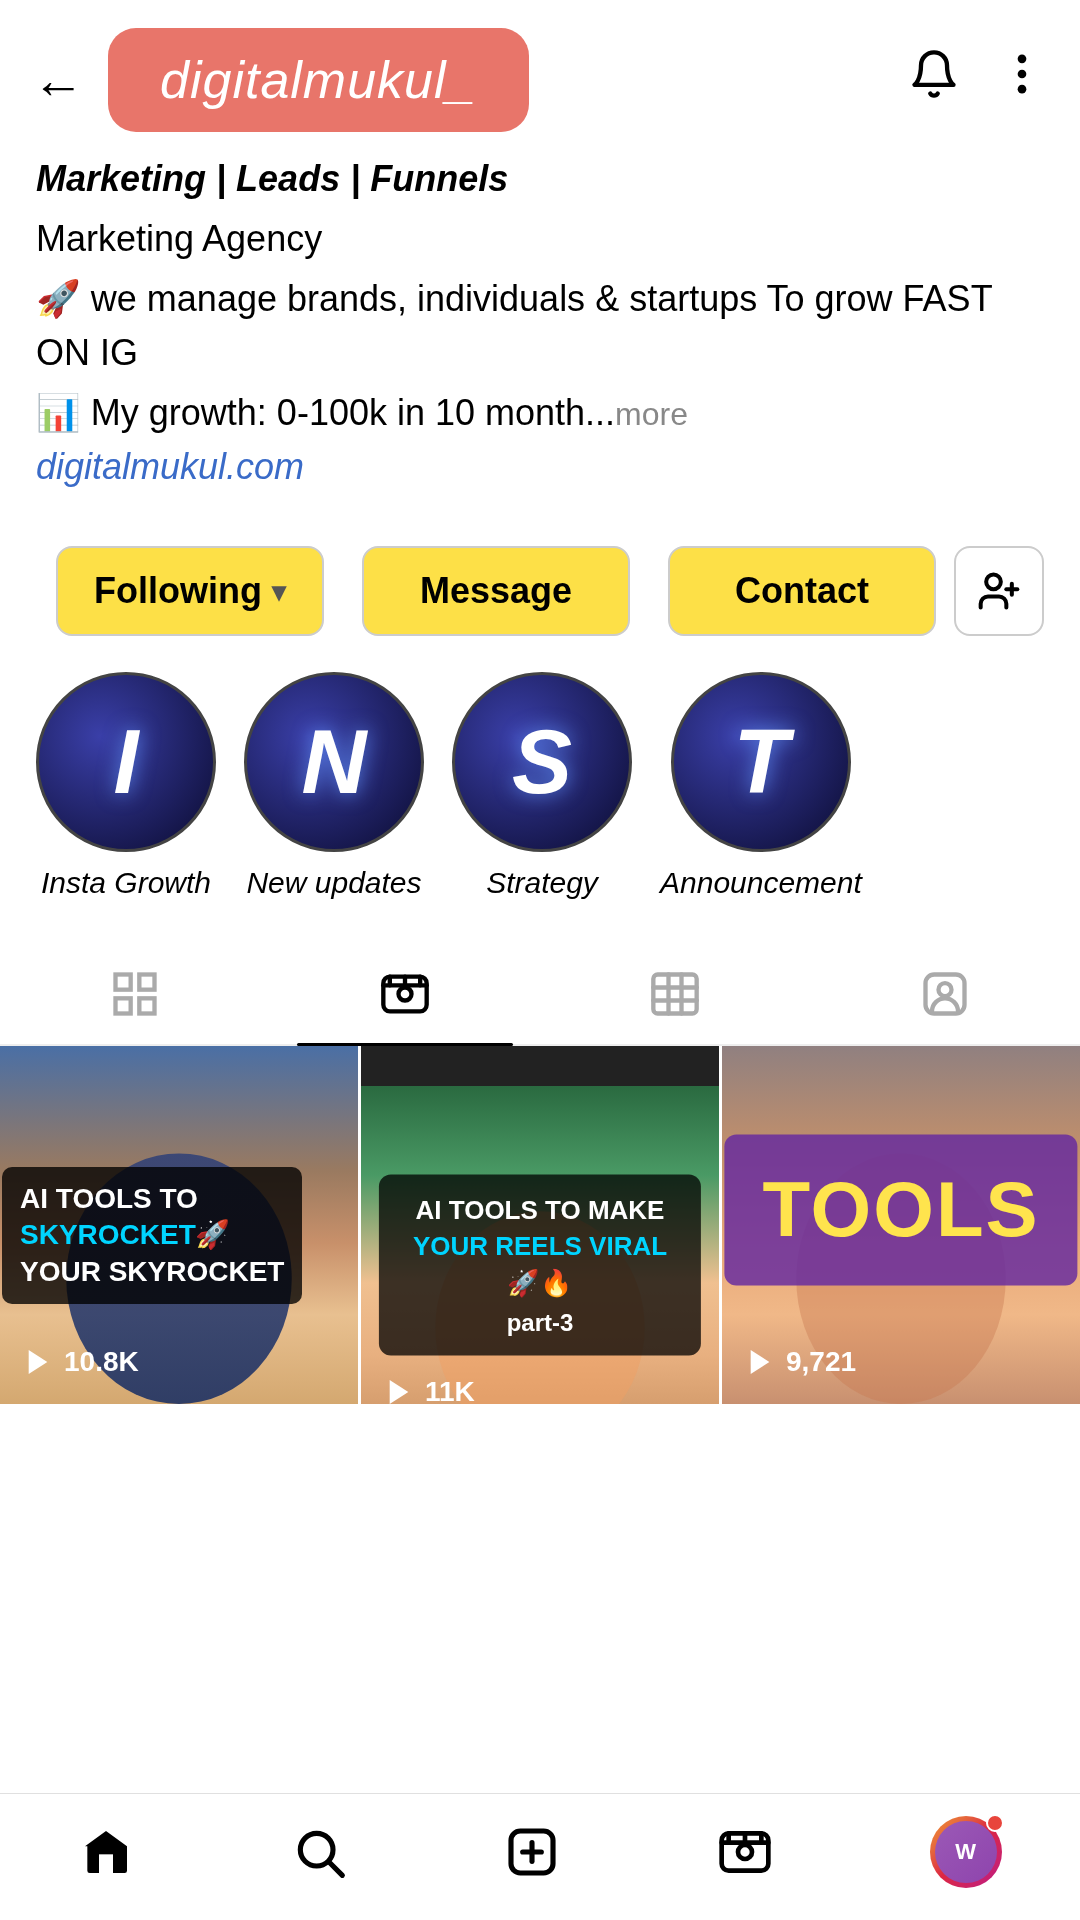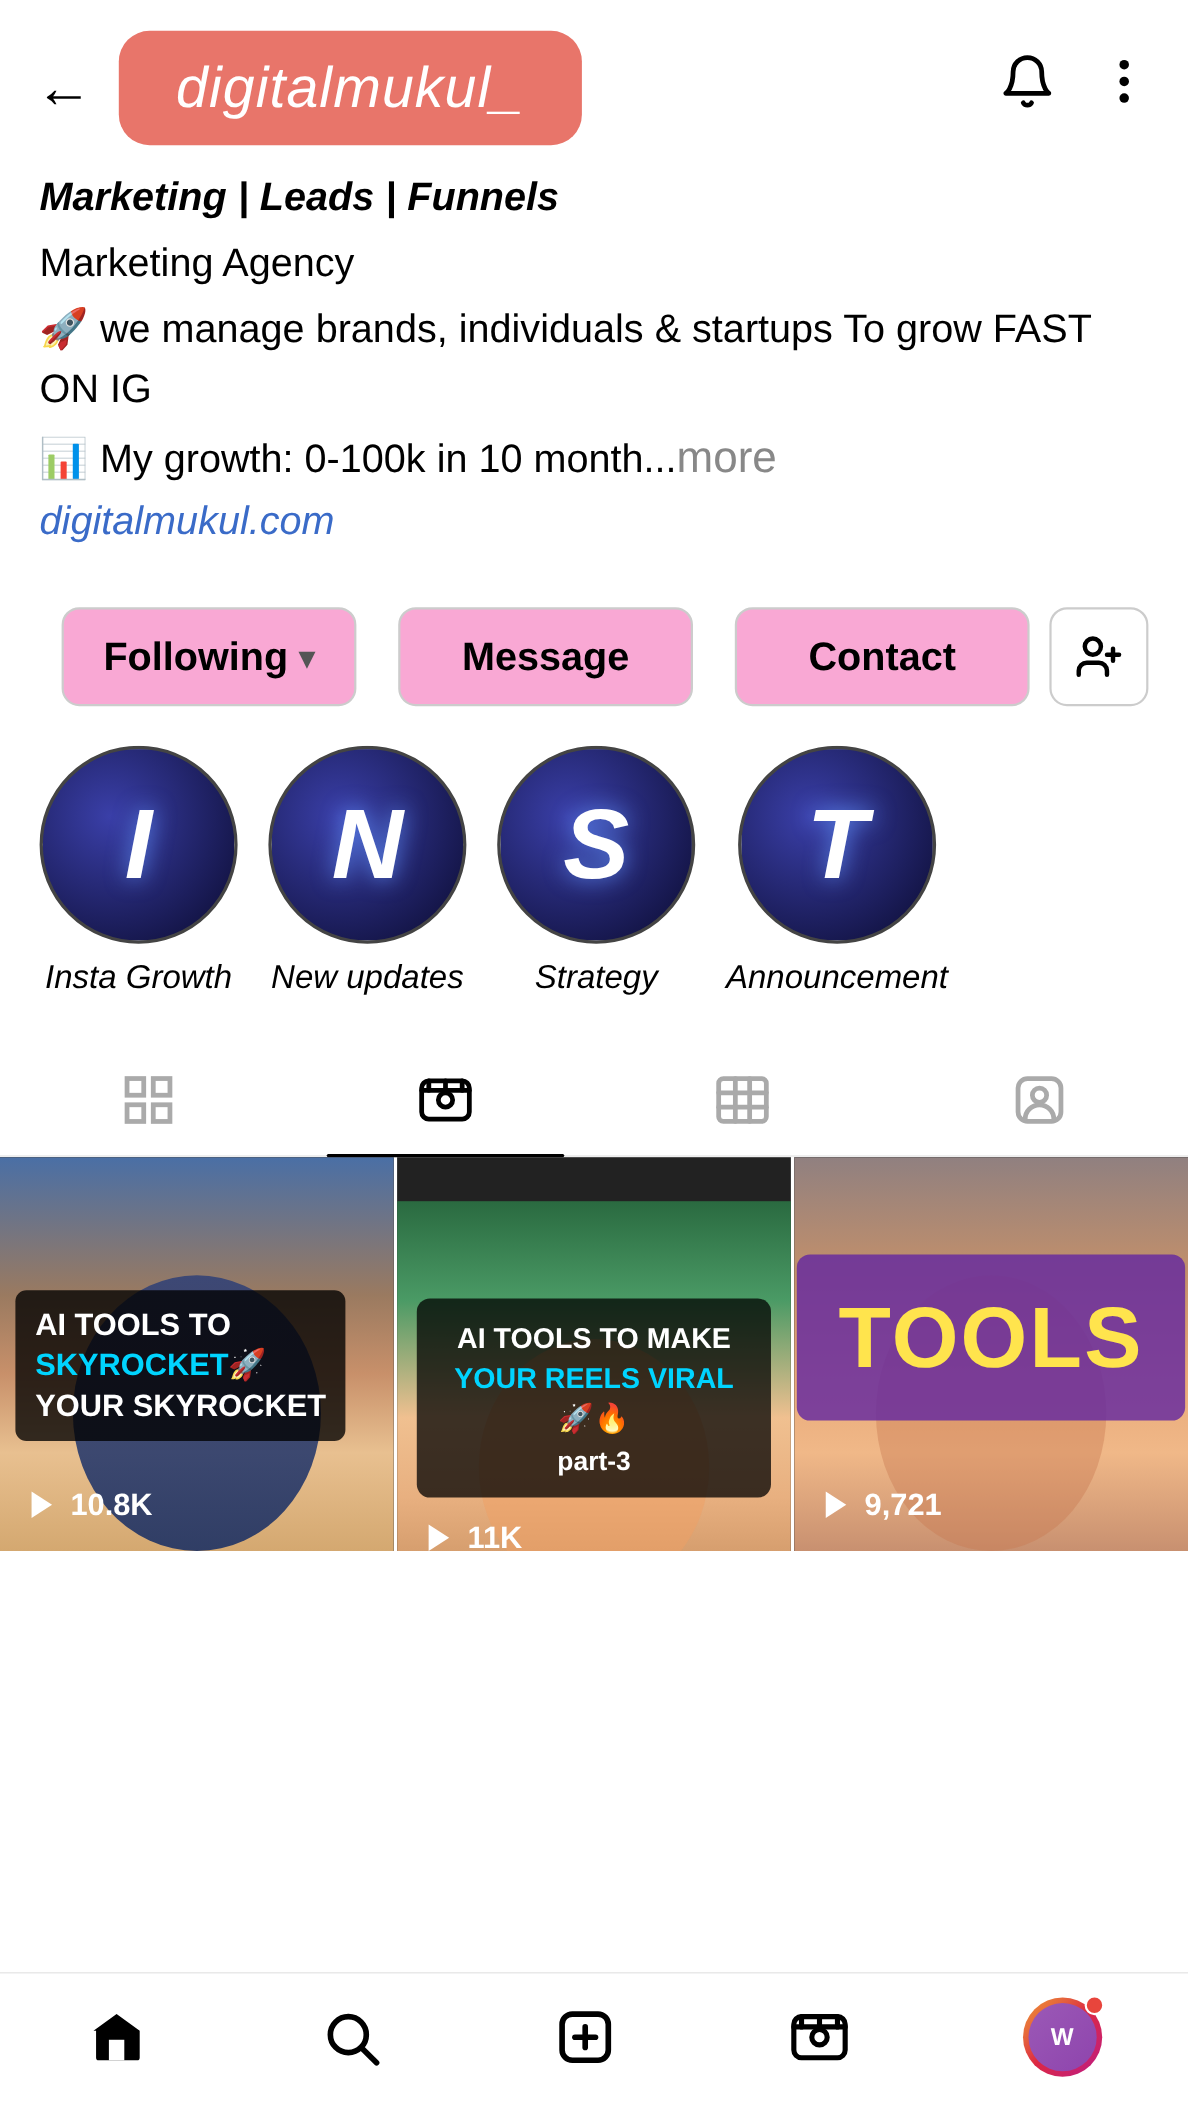--- a/index.html
+++ b/index.html
@@ -64,35 +64,35 @@
       font-weight: 600;
     }
     .bio-link {
       color: #3a6bc8;
       font-size: 36px;
       font-style: italic;
       text-decoration: none;
     }
     .more-link {
       color: #888;
-      font-size: 40px;
+      font-size: 32px;
       text-align: center;
     }
 
     
     .action-buttons {
       display: flex;
       gap: 18px;
       margin: 30px 36px 36px 36px;
       align-items: center;
     }
     .btn {
       border: 2px solid #ccc;
       border-radius: 16px;
-      background: #f9a8d4;
+      background: #fde047;
       font-size: 36px;
       font-weight: 600;
       padding: 22px 0;
       cursor: pointer;
       display: flex;
       align-items: center;
       justify-content: center;
       gap: 10px;
       margin-left: 20px;
     }
@@ -383,21 +383,21 @@
     </svg>
   </div>
 </div>
 
 <div class="content-grid">
 
   <div class="grid-item">
     <div style="width:100%;height:100%;background:linear-gradient(180deg,#4a6fa5 0%,#9a7a60 35%,#c8906a 55%,#e8c090 75%,#d4a870 100%);position:relative;">
 
       <div style="position:absolute;bottom:0;left:50%;transform:translateX(-50%);width:70%;height:70%;background:linear-gradient(180deg,rgba(40,60,120,0.8) 0%,rgba(30,50,100,0.9) 100%);clip-path:ellipse(45% 50% at 50% 50%);"></div>
-      <div style="position:absolute;bottom:100px;left:12px;right:0;padding:0 2px;">
+      <div style="position:absolute;bottom:100px;left:0;right:0;padding:0 2px;">
         <div style="background:rgba(0,0,0,0.78);border-radius:10px;padding:14px 18px;display:inline-block;">
           <div style="color:#fff;font-size:28px;font-weight:800;line-height:1.3;">AI TOOLS TO</div>
           <div style="color:#00d4ff;font-size:28px;font-weight:900;line-height:1.3;">SKYROCKET🚀</div>
           <div style="color:#fff;font-size:28px;font-weight:800;line-height:1.3;">YOUR SKYROCKET</div>
         </div>
       </div>
       <div style="position:absolute;bottom:26px;left:22px;display:flex;align-items:center;gap:10px;">
         <svg width="32" height="32" viewBox="0 0 24 24" fill="white">
             <polygon points="5,3 19,12 5,21"></polygon>
           </svg>

